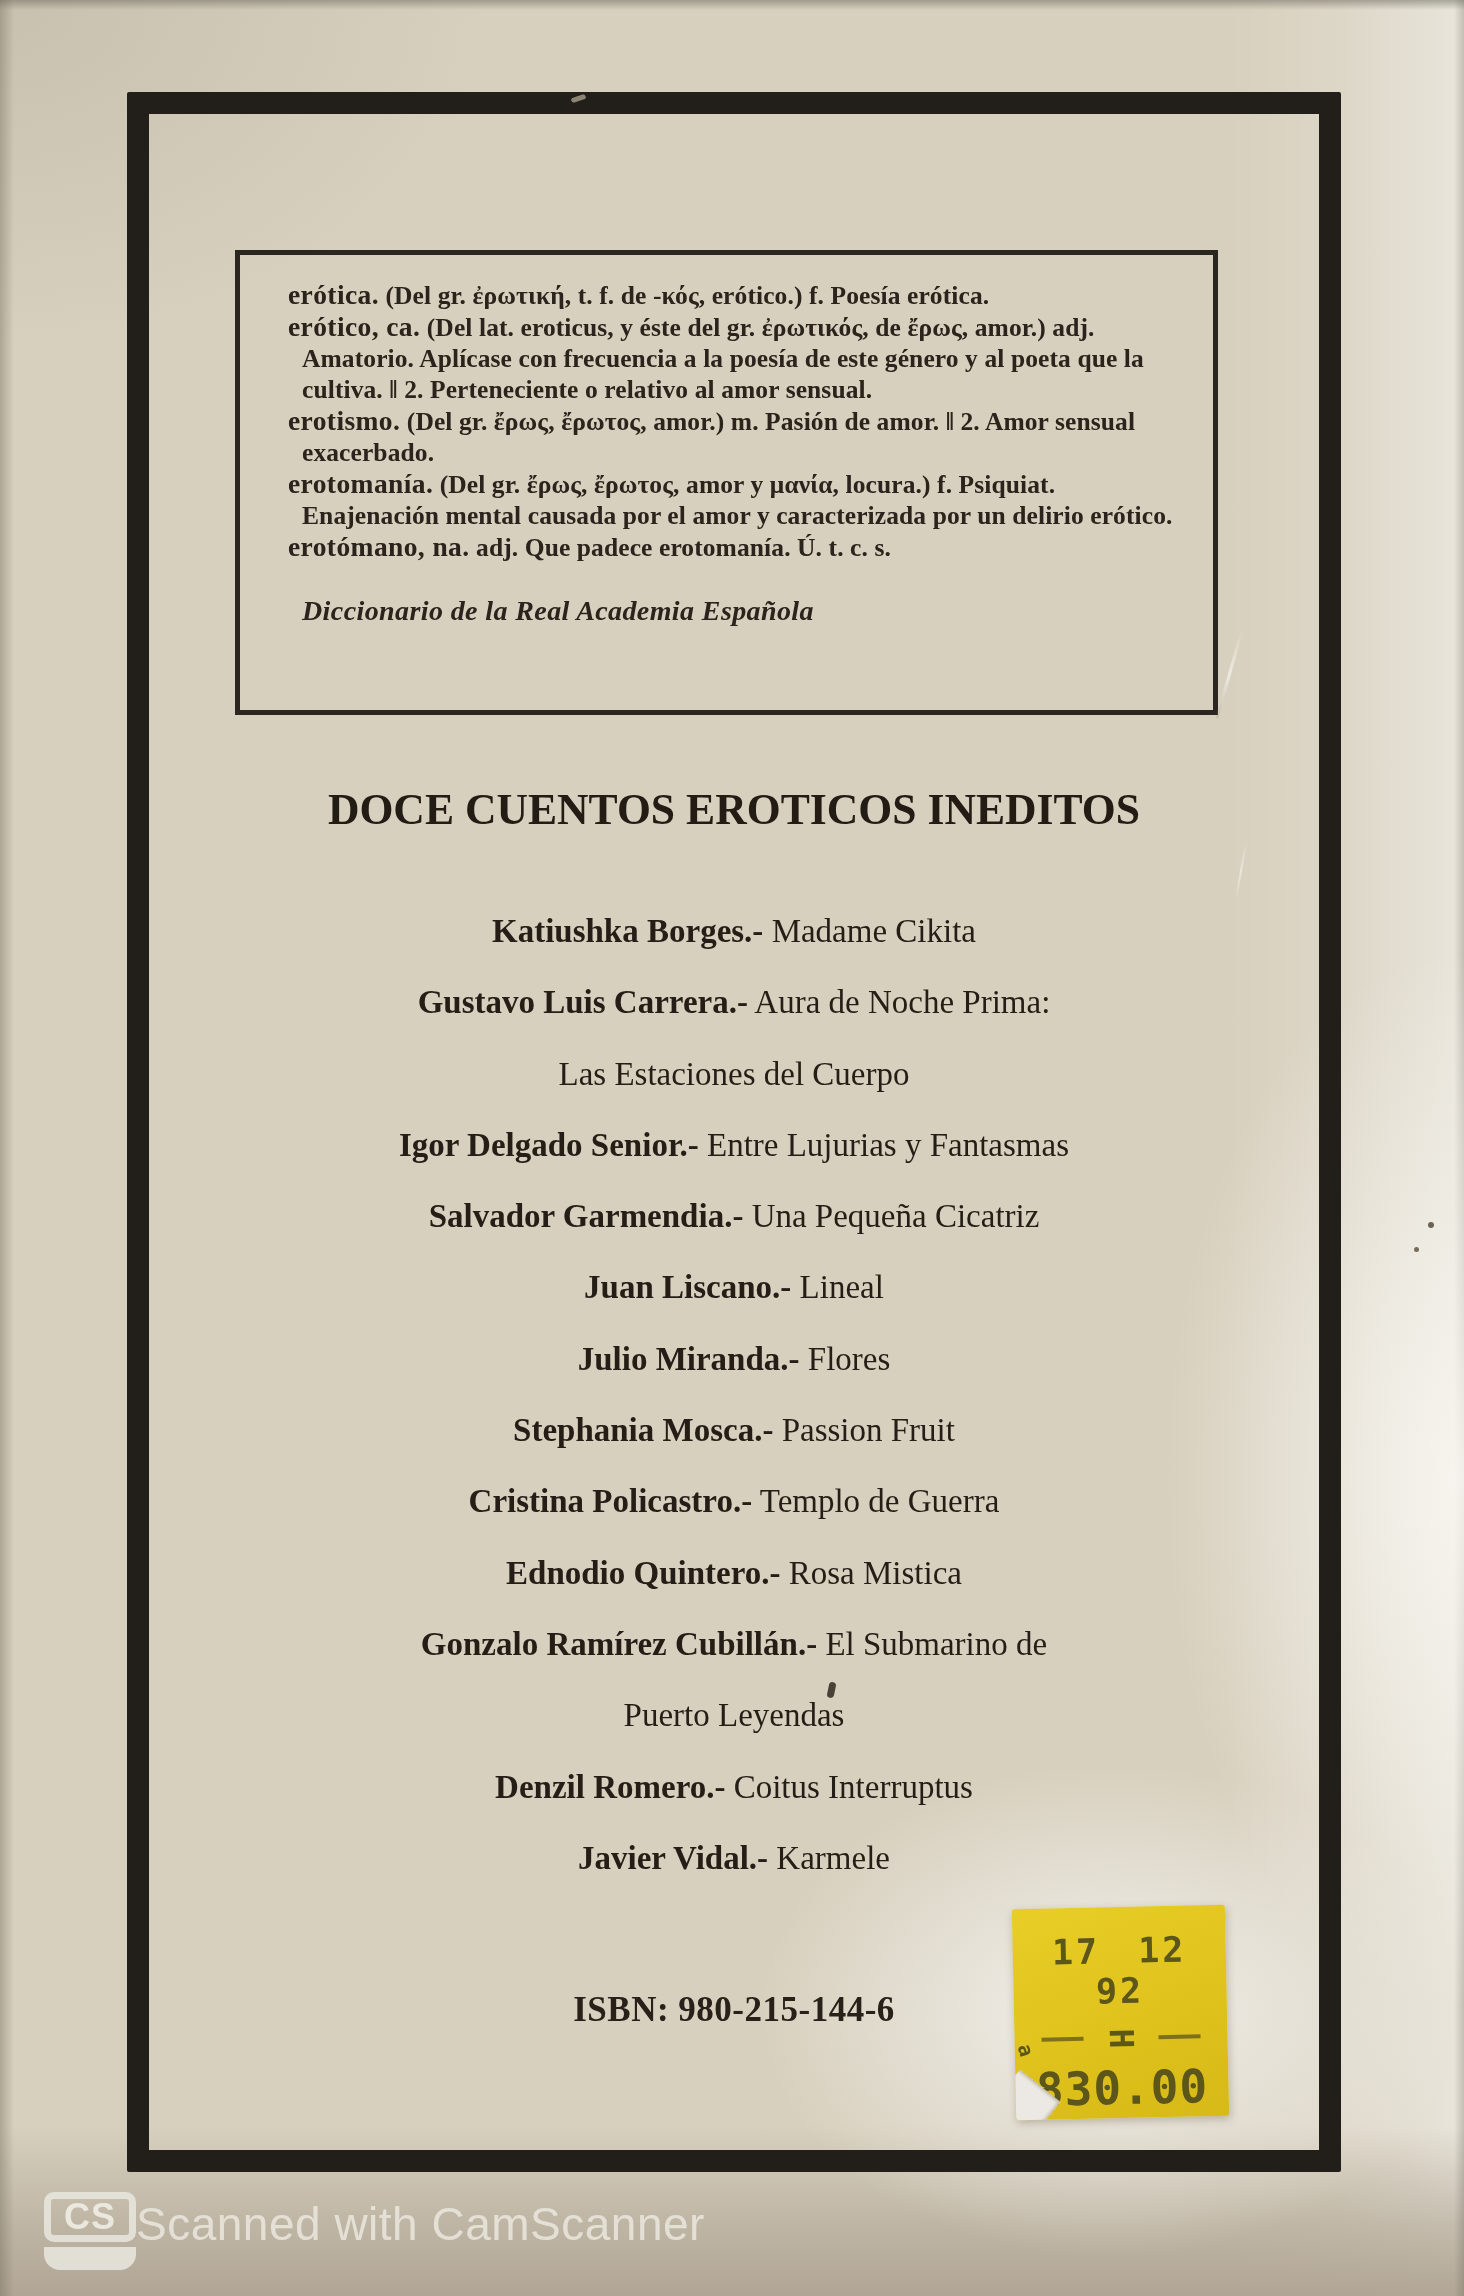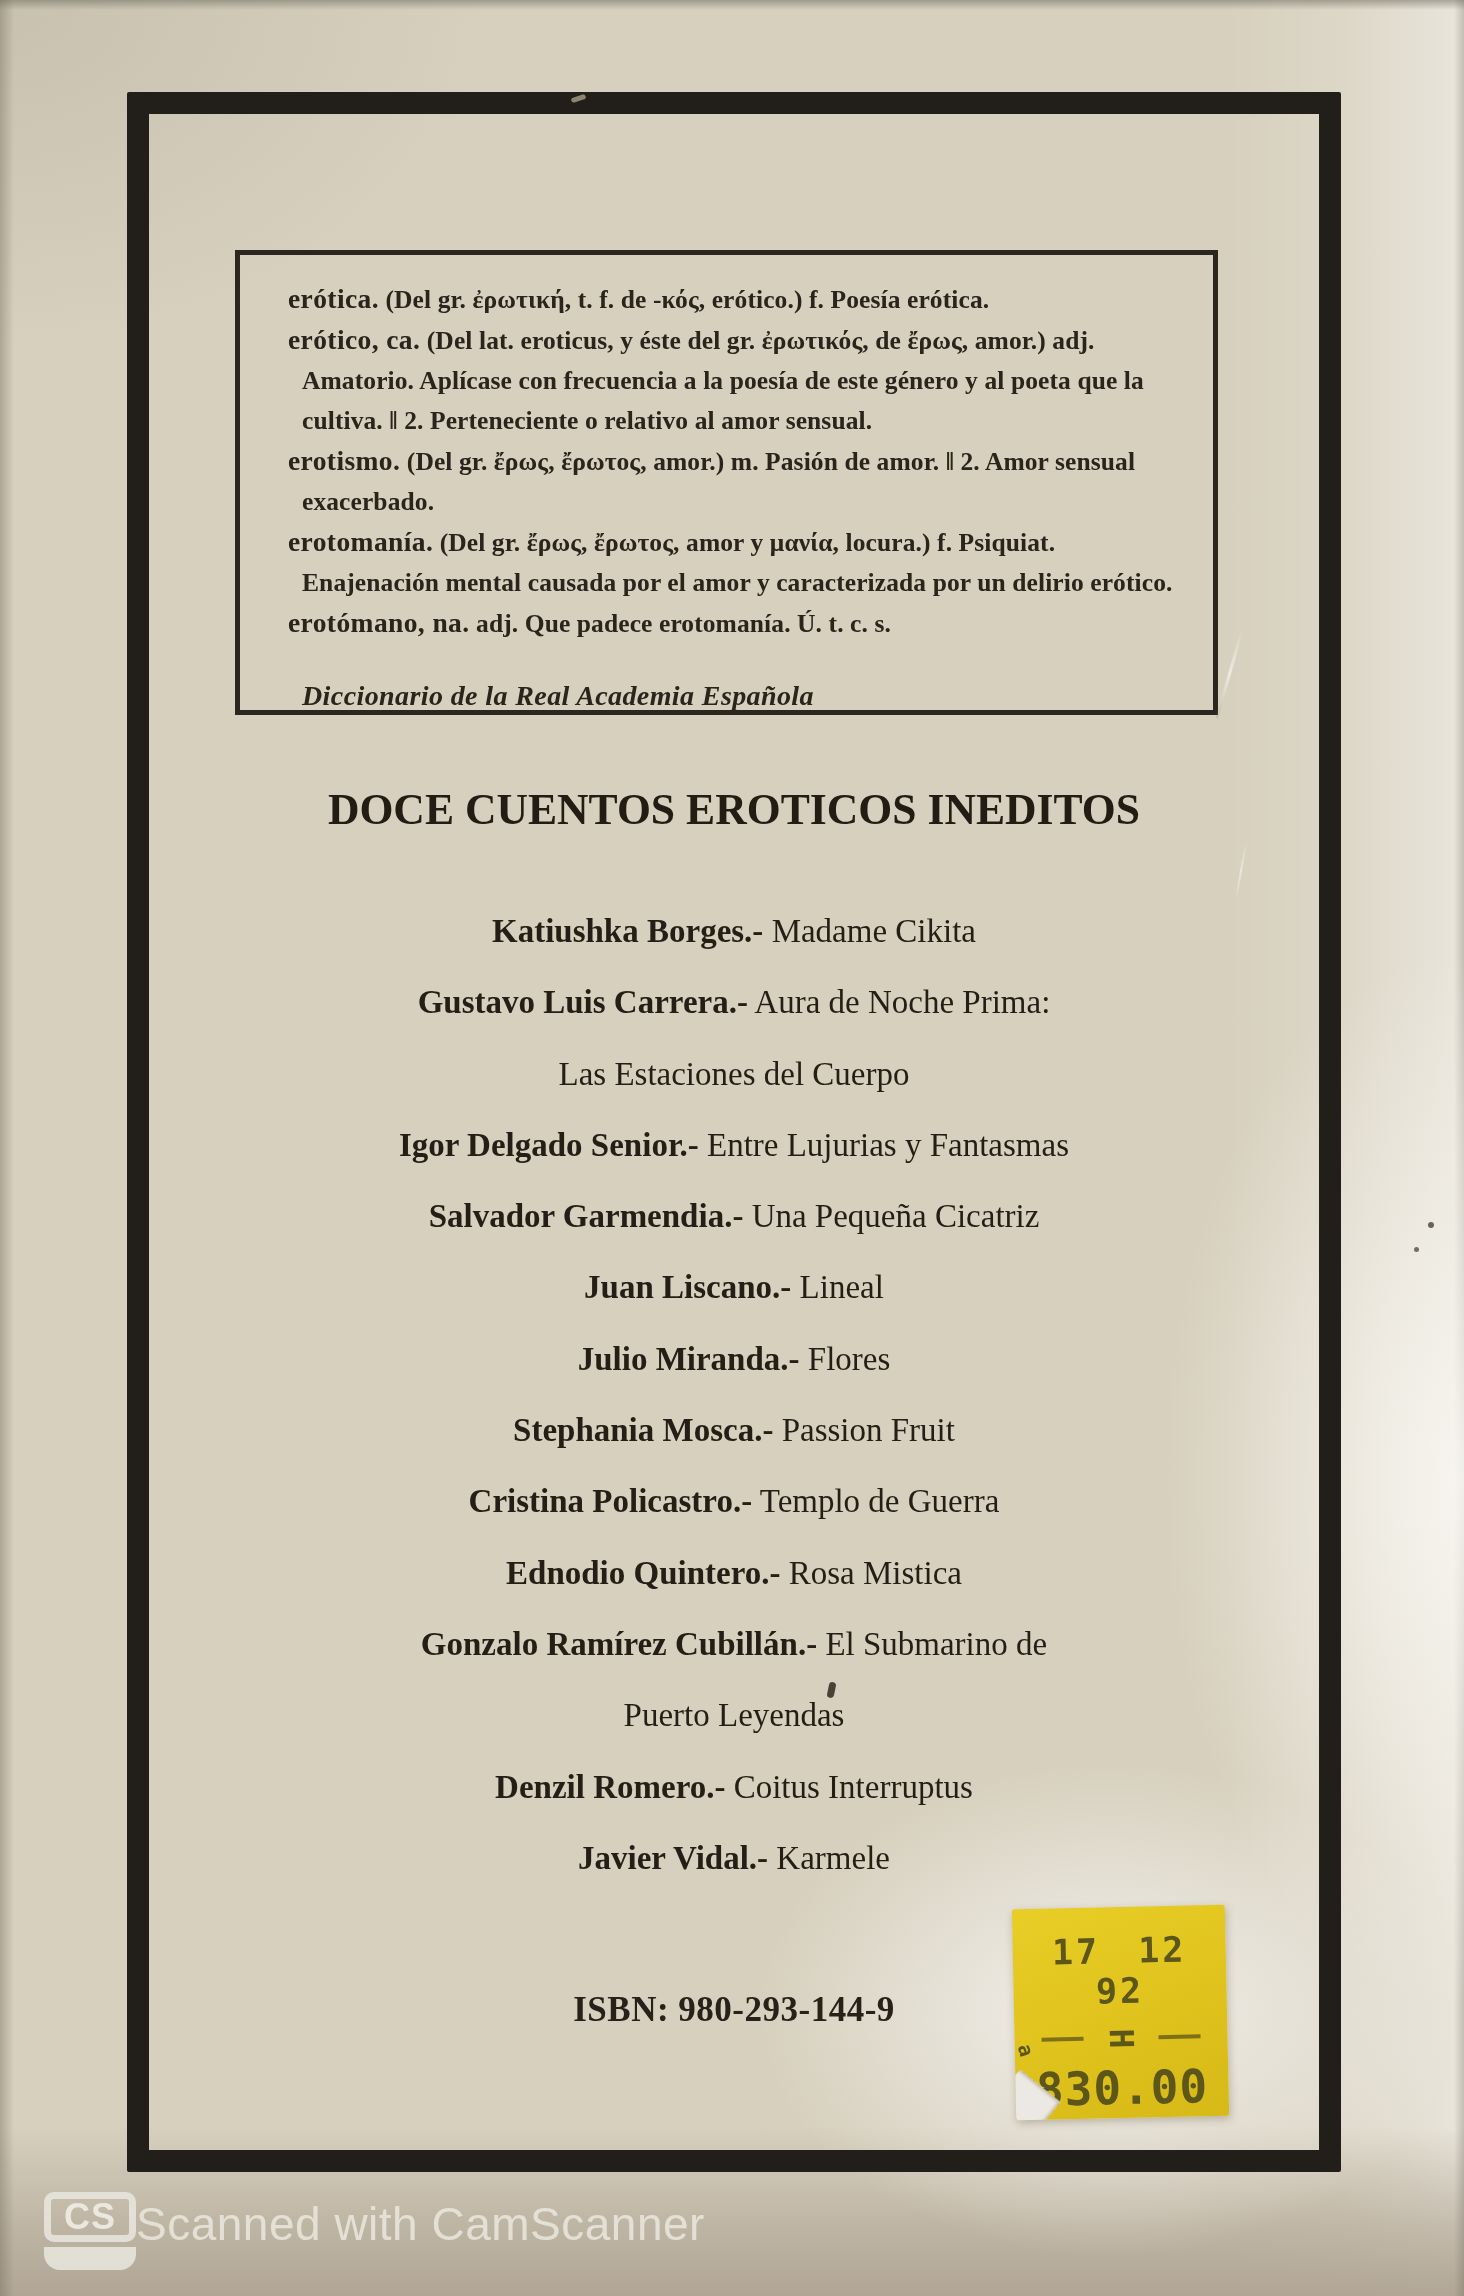--- a/index.html
+++ b/index.html
@@ -19,21 +19,21 @@
   }
   .frame{
     position:absolute;left:127px;top:92px;width:1214px;height:2080px;
     border:22px solid #221f1a;box-sizing:border-box;border-radius:2px;
   }
   
   .dictbox{
     position:absolute;left:235px;top:250px;width:983px;height:465px;
     border:5px solid #2b2620;box-sizing:border-box;
     padding:24px 30px 0 48px;
-    color:#2a241c;font-size:25.5px;line-height:40px;font-weight:700;letter-spacing:.1px;
+    color:#2a241c;font-size:25.5px;line-height:31px;font-weight:700;letter-spacing:.1px;
   }
   .entry{margin:0;padding-left:14px;text-indent:-14px;}
   .hw{font-size:27.5px;letter-spacing:.4px;}
   .it{}
   .dict-source{margin:32px 0 0 14px;font-style:italic;font-weight:700;font-size:28px;letter-spacing:.4px;}
   
   .cover-title{
     position:absolute;left:127px;top:783px;width:1214px;margin:0;
     text-align:center;font-size:45px;font-weight:700;color:#221c14;
     transform:scaleX(.97);letter-spacing:0;
@@ -121,21 +121,21 @@
     <li><span class="author">Julio Miranda.-</span> <span class="story">Flores</span></li>
     <li><span class="author">Stephania Mosca.-</span> <span class="story">Passion Fruit</span></li>
     <li><span class="author">Cristina Policastro.-</span> <span class="story">Templo de Guerra</span></li>
     <li><span class="author">Ednodio Quintero.-</span> <span class="story">Rosa Mistica</span></li>
     <li><span class="author">Gonzalo Ramírez Cubillán.-</span> <span class="story">El Submarino de</span></li>
     <li><span class="author"></span> <span class="story">Puerto Leyendas</span></li>
     <li><span class="author">Denzil Romero.-</span> <span class="story">Coitus Interruptus</span></li>
     <li><span class="author">Javier Vidal.-</span> <span class="story">Karmele</span></li>
   </ul>
 
-  <div class="isbn">ISBN: 980-293-144-9</div>
+  <div class="isbn">ISBN: 980-215-144-6</div>
 
   <div class="sticker">
     <div class="date">17 12 92</div>
     <div class="mid">
       <span class="dash"></span>
       <span class="code">H</span>
       <span class="dash"></span>
     </div>
     <div class="price">830.00</div>
     <span class="corner-mark">a</span>

